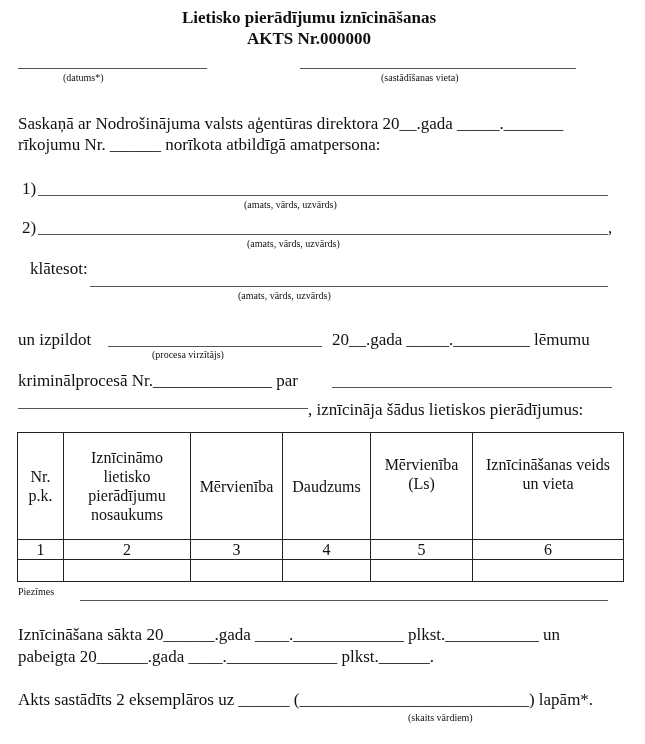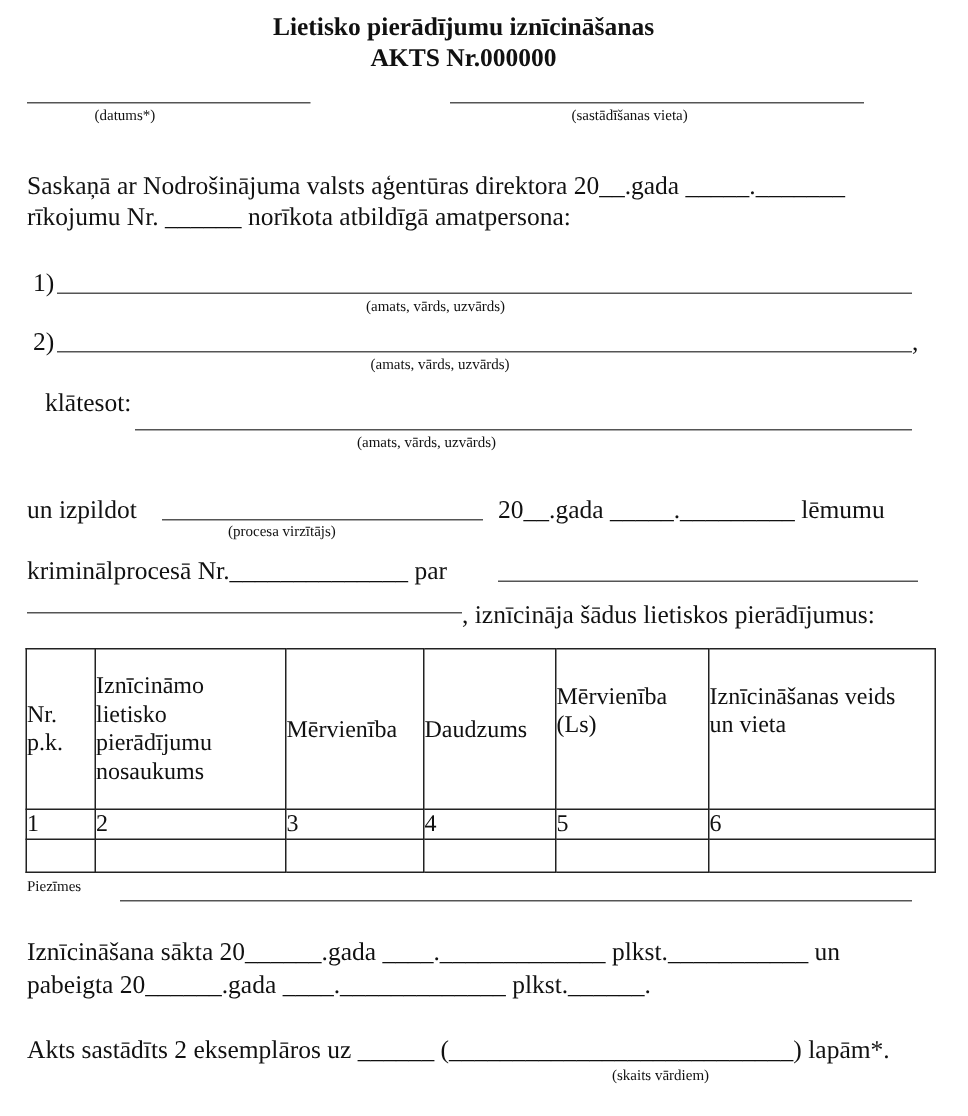--- a/index.html
+++ b/index.html
@@ -5,21 +5,21 @@
   html, body { margin: 0; padding: 0; background: #ffffff; }
   body { width: 645px; height: 744px; position: relative; overflow: hidden;
          font-family: "Liberation Serif", serif; color: #111; }
   .abs { position: absolute; white-space: nowrap; }
   .title { font-weight: bold; font-size: 17px; left: 0; width: 618px; text-align: center; }
   .body { font-size: 17px; }
   .small { font-size: 10px; }
   .line { position: absolute; height: 0; border-top: 1.3px solid #555; }
   table.evidence { position: absolute; left: 17px; top: 432px; border-collapse: collapse;
                    font-size: 16px; }
-  table.evidence td { border: 1.5px solid #222; text-align: left; vertical-align: middle; padding: 0; line-height: 19px; }
+  table.evidence td { border: 1.5px solid #222; text-align: center; vertical-align: middle; padding: 0; line-height: 19px; }
   tr.hdr td { height: 84px; }
   tr.num td { height: 19px; line-height: 18px; }
   tr.row td { height: 21px; }
 </style>
 </head>
 <body>
 
 <div class="abs title" style="top:8px;">Lietisko pierādījumu iznīcināšanas</div>
 <div class="abs title" style="top:29px;">AKTS Nr.000000</div>
 

